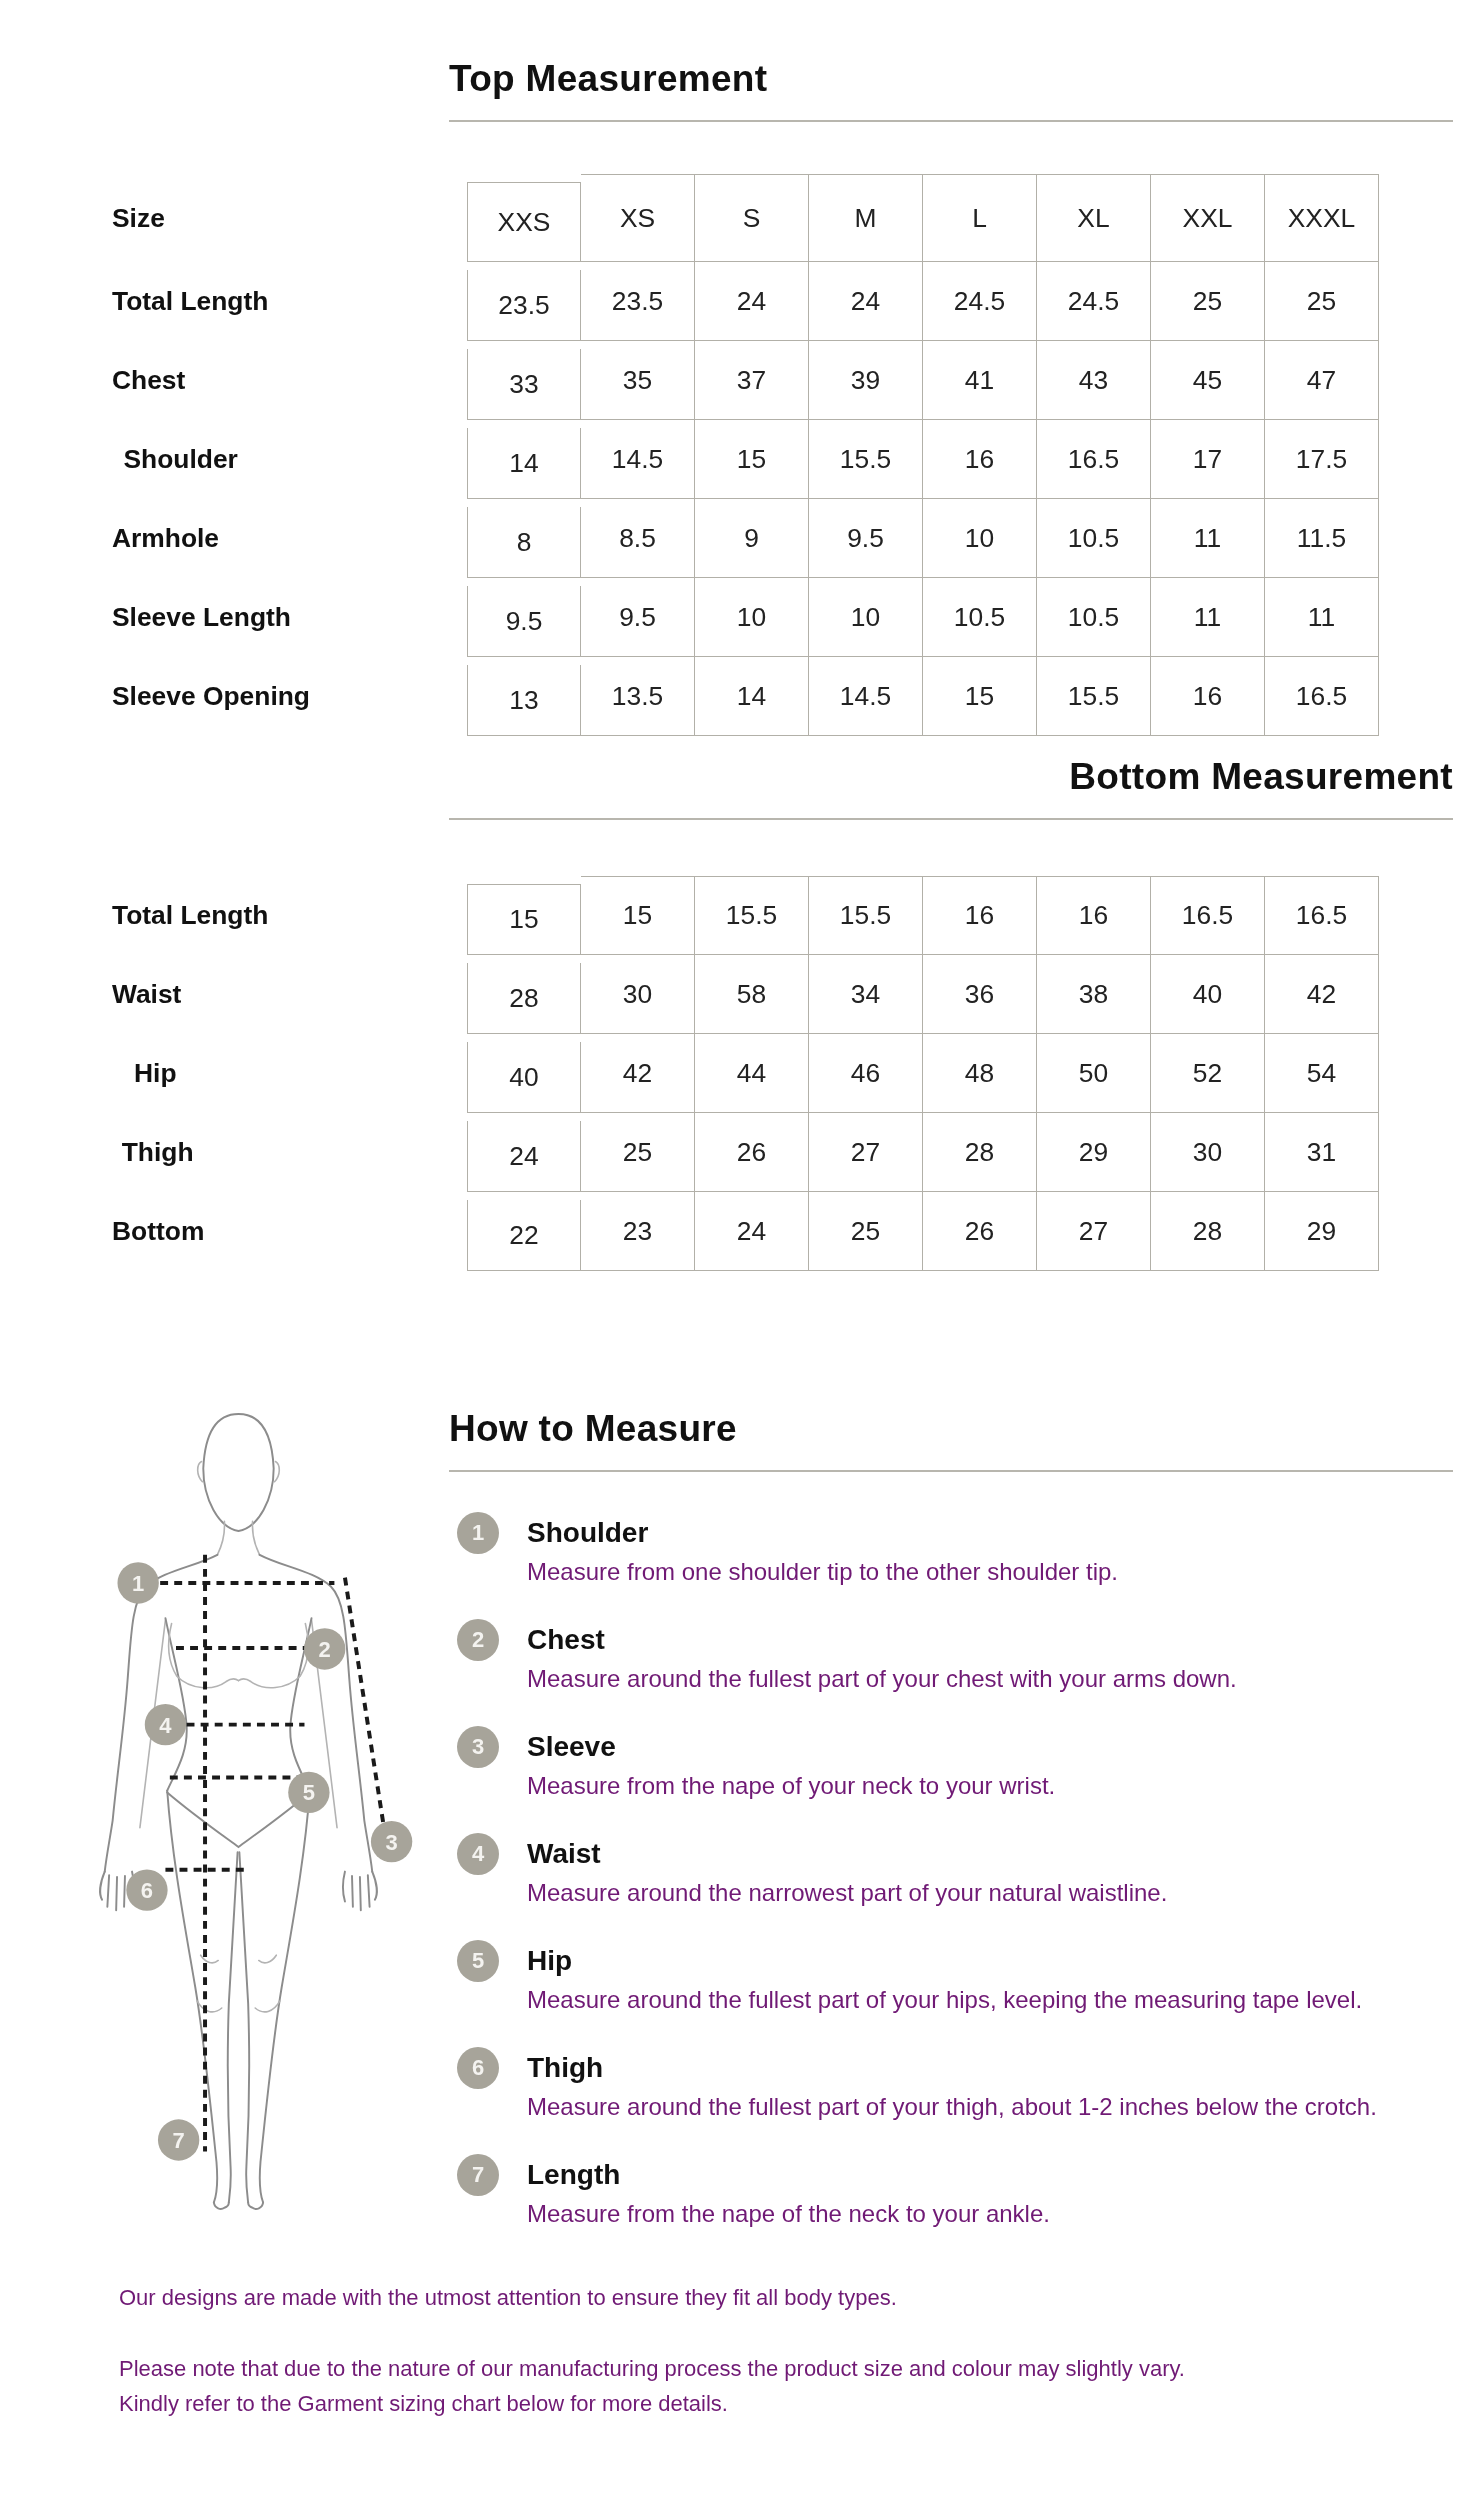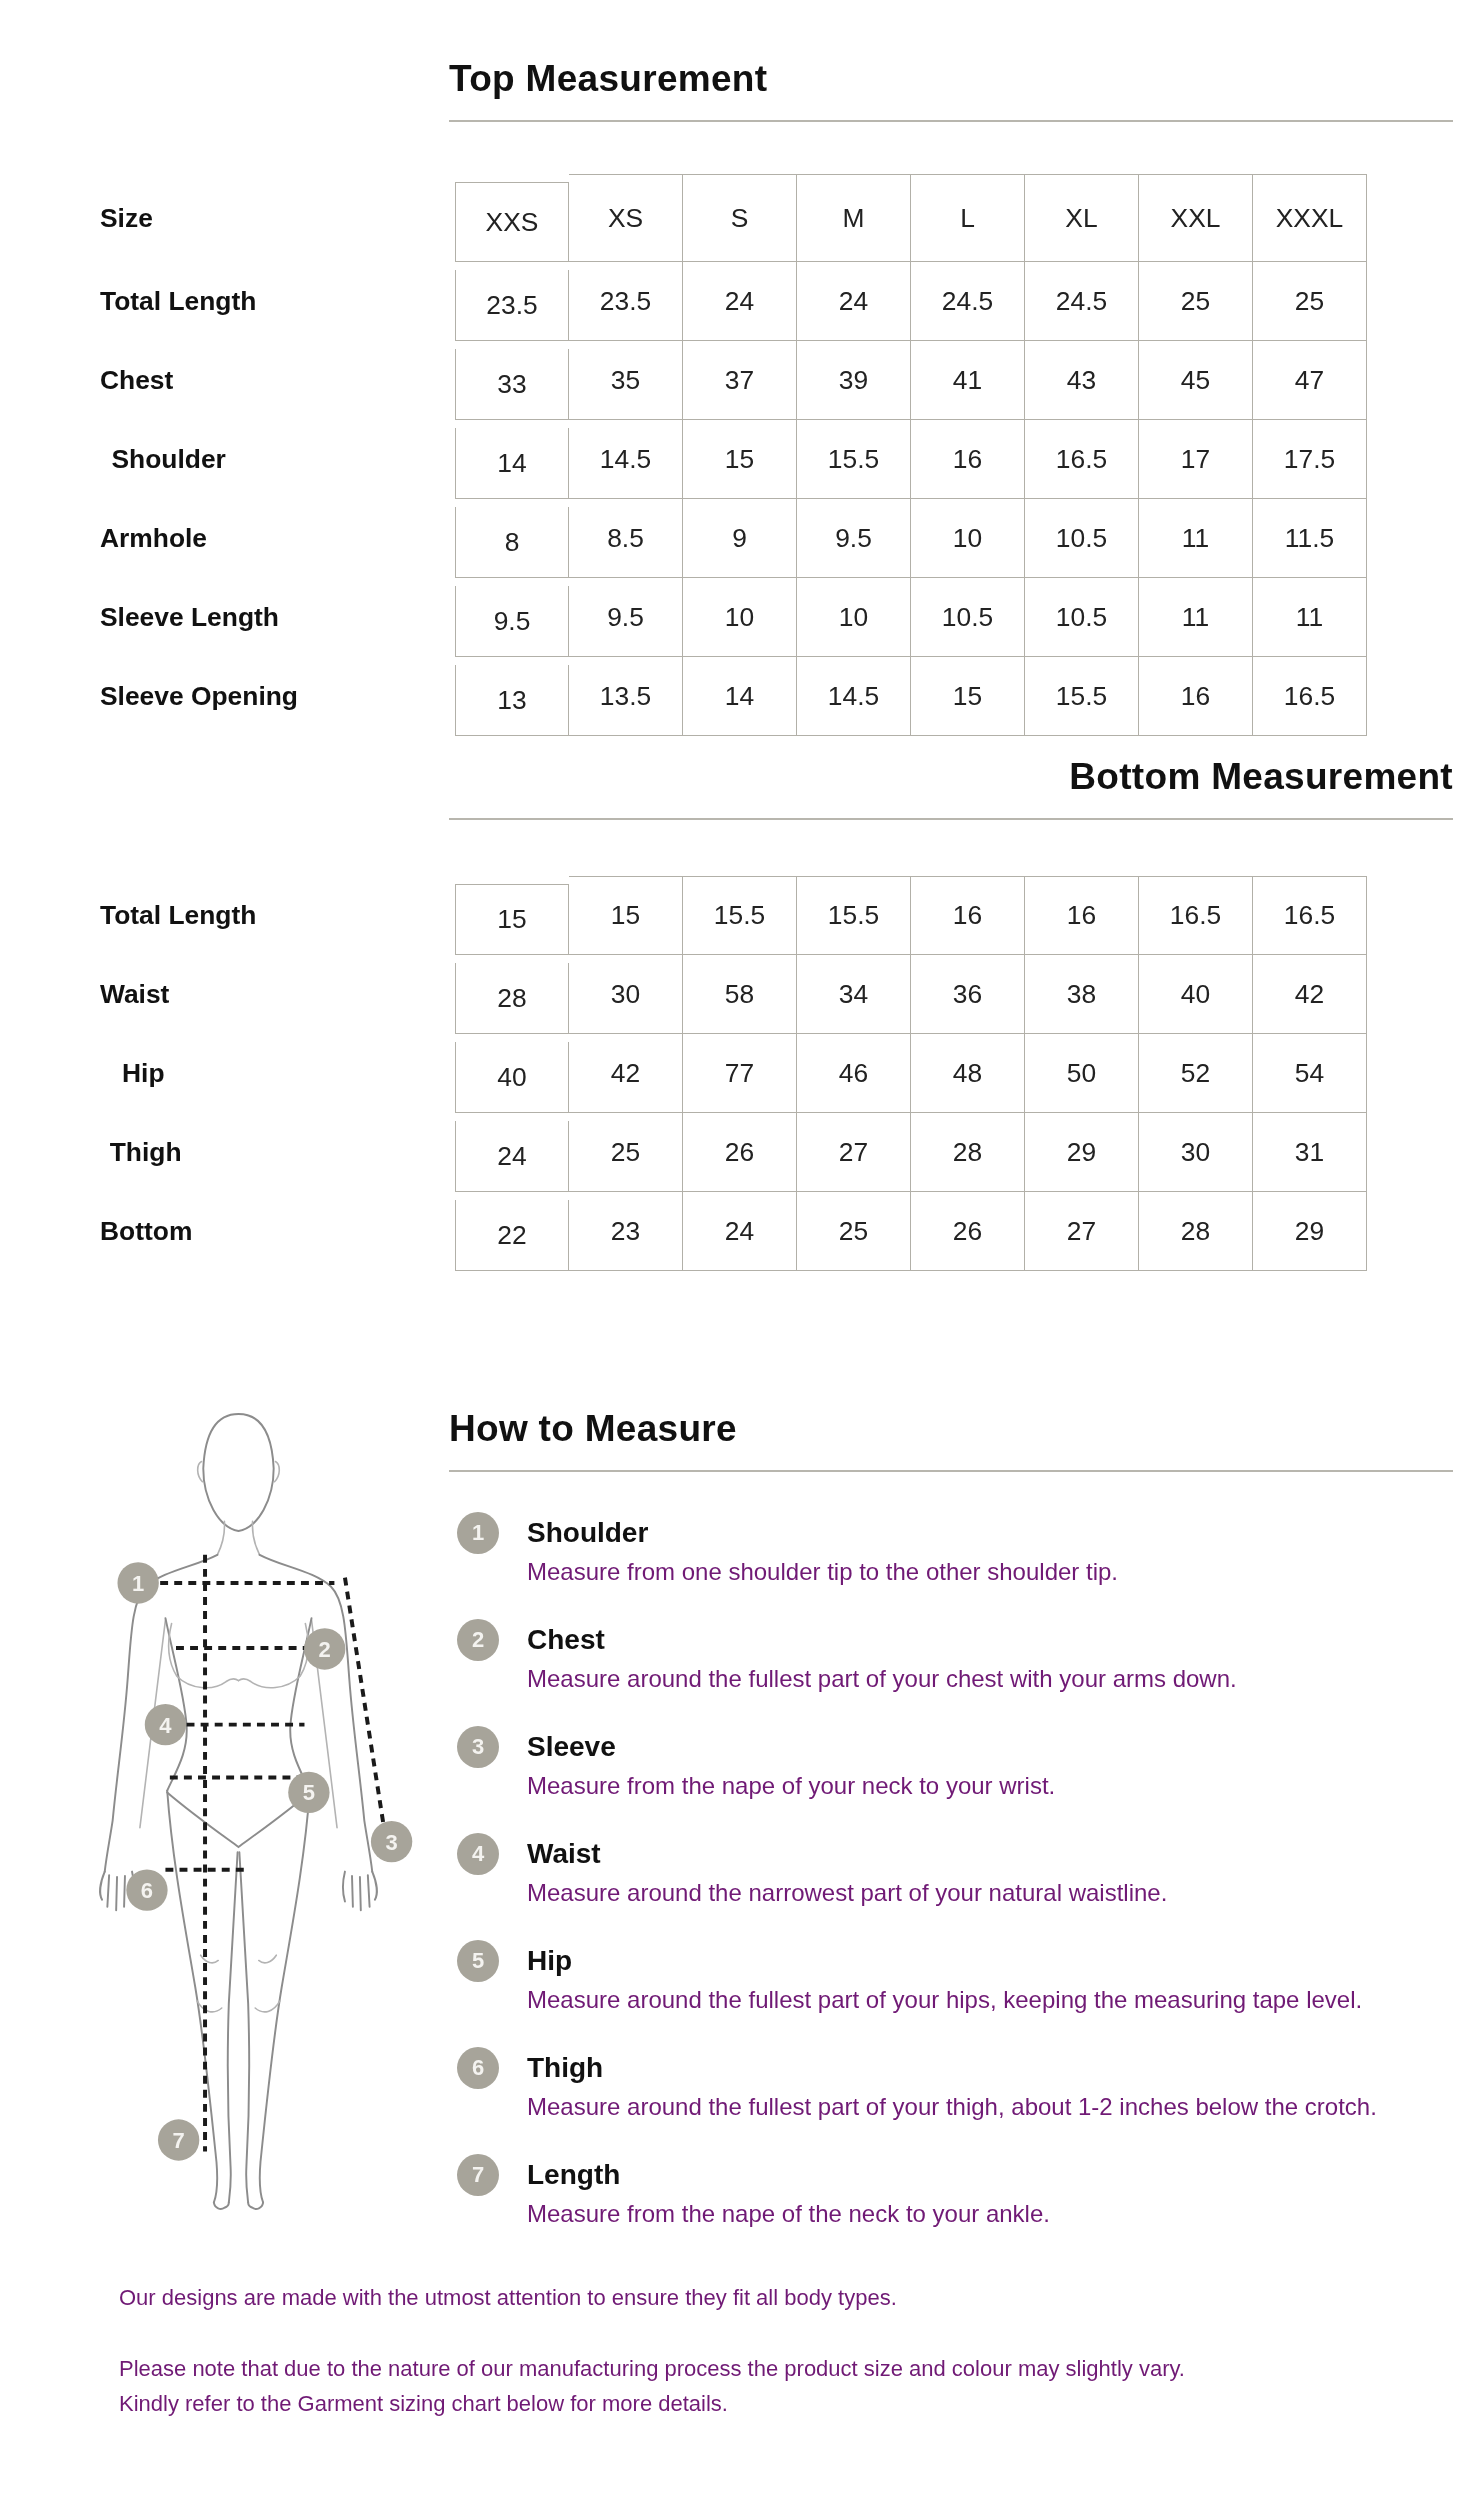--- a/index.html
+++ b/index.html
@@ -18,21 +18,21 @@
   }
   .sec-title{
     position:absolute;left:449px;width:1004px;
     font-size:37px;font-weight:bold;letter-spacing:0.3px;line-height:42px;
     padding-bottom:20px;border-bottom:2.6px solid var(--rule);color:#111;
   }
   #title-top{top:58px;}
   #title-bottom{top:756px;text-align:right;}
   #title-how{top:1408px;}
 
-  .mtable{position:absolute;left:100px;}
+  .mtable{position:absolute;left:112px;}
   #top-table{top:174px;}
   #bottom-table{top:876px;}
   .mrow{display:flex;height:79px;}
   .mrow.hdr{height:88px;}
   .lcell{
     width:355px;display:flex;align-items:center;
     font-weight:bold;font-size:26.4px;color:#111;box-sizing:border-box;
   }
   .vcell{
     width:114px;box-sizing:border-box;display:flex;align-items:center;justify-content:center;
@@ -180,21 +180,21 @@
       <div class="vcell">34</div>
       <div class="vcell">36</div>
       <div class="vcell">38</div>
       <div class="vcell">40</div>
       <div class="vcell">42</div>
     </div>
     <div class="mrow">
       <div class="lcell">Hip</div>
       <div class="vcell">40</div>
       <div class="vcell">42</div>
-      <div class="vcell">77</div>
+      <div class="vcell">44</div>
       <div class="vcell">46</div>
       <div class="vcell">48</div>
       <div class="vcell">50</div>
       <div class="vcell">52</div>
       <div class="vcell">54</div>
     </div>
     <div class="mrow">
       <div class="lcell">Thigh</div>
       <div class="vcell">24</div>
       <div class="vcell">25</div>

